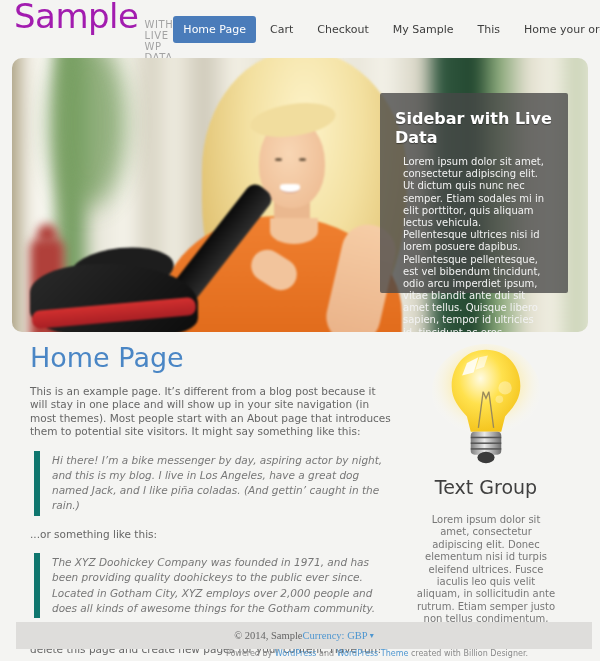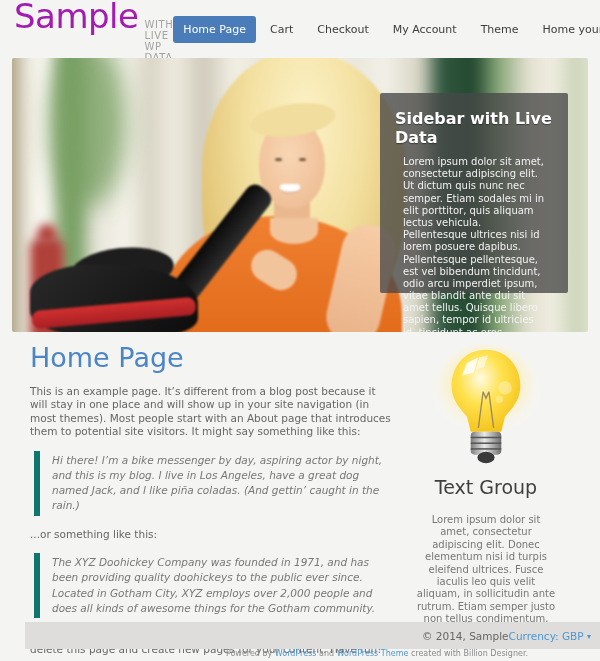--- a/index.html
+++ b/index.html
@@ -25,21 +25,21 @@
   .nav-item{
     font-size:11px;color:#3d3d3d;padding:7px 10px;cursor:pointer;white-space:nowrap;
   }
   .nav-item.active{
     background:#4a7cba;color:#fff;border-radius:3px;
   }
 
   
   .hero{
     position:absolute;left:12px;top:58px;width:576px;height:274px;
-    overflow:hidden;border-radius:2px;background:#efeee6;
+    overflow:hidden;border-radius:10px;background:#efeee6;
   }
   .hero-bg{
     position:absolute;left:-12px;top:-12px;right:-12px;bottom:-12px;
     filter:blur(6px);
     background:linear-gradient(90deg,
       #9a8f72 0%, #b3a98c 2%,
       #f2efe6 5%, #fbfaf5 8%,
       #8fae7a 10%, #6f9a5c 12.5%,
       #e8e6da 16%, #f5f3ea 21%,
       #d8d4c4 25%, #efece0 29%,
@@ -160,24 +160,25 @@
   .bulb-wrap{display:inline-block;width:120px;height:124px;}
   .side-col h2{
     margin:4px 0 8px 0;font-size:19px;font-weight:normal;color:#3f3f3f;
   }
   .side-col p{
     margin:16px;font-size:10px;line-height:1.24;color:#777;
   }
 
   
   .footer-bar{
-    position:absolute;left:25px;top:622px;width:576px;height:27px;
+    position:absolute;left:16px;top:622px;width:576px;height:27px;
     background:#dedddb;box-sizing:border-box;
-    display:flex;align-items:center;justify-content:flex-end;
+    display:flex;align-items:center;justify-content:center;
     padding:0 10px;
+    font-family:Liberation Serif, serif;
   }
   .footer-bar .copyright{font-size:10.5px;color:#666;}
   .currency{font-size:10.5px;color:#4e96d0;cursor:pointer;}
   .currency .caret{font-size:8px;position:relative;top:-1px;}
   .credits{
     position:absolute;left:0;top:649px;width:528px;
     text-align:right;font-size:8px;color:#8a8a8a;
   }
 </style>
 </head>
@@ -187,22 +188,22 @@
 
   <div class="header">
     <div class="logo-wrap">
       <span class="logo">Sample</span>
       <span class="tagline">with live wp data</span>
     </div>
     <div class="nav">
       <span class="nav-item active">Home Page</span>
       <span class="nav-item">Cart</span>
       <span class="nav-item">Checkout</span>
-      <span class="nav-item">My Account</span>
-      <span class="nav-item">Theme</span>
+      <span class="nav-item">My Sample</span>
+      <span class="nav-item">This</span>
       <span class="nav-item">Home your order</span>
     </div>
   </div>
 
   <div class="hero">
     <div class="hero-bg"></div>
     <div class="hero-blob-green"></div>
     <div class="hero-hydrant-cap"></div>
     <div class="hero-hydrant"></div>
     <div class="figure">

